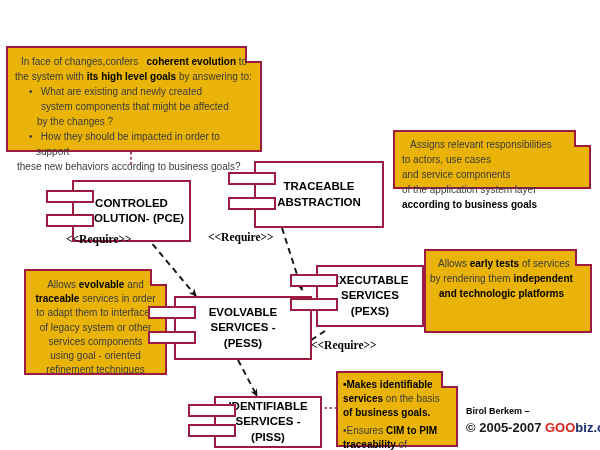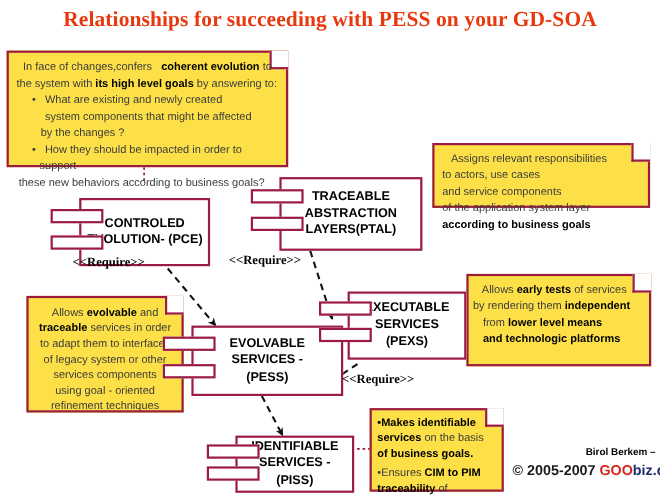--- a/index.html
+++ b/index.html
@@ -33,53 +33,52 @@
     font-size:11.5px;font-weight:bold;color:#000;line-height:1.32;
     white-space:nowrap;text-align:center;font-family:"Liberation Sans", sans-serif;
   }
   .comp .tab{
     position:absolute;left:0;width:48px;height:13px;
     border:2.2px solid #9B1B41;background:#ffffff;box-sizing:border-box;z-index:3;
   }
 
   
   .note{
-    position:absolute;background:#fde047;box-sizing:border-box;
+    position:absolute;background:#eab308;box-sizing:border-box;
     border:2.2px solid #9B1B41;
     font-size:10px;color:#3b3b3b;line-height:1.5;
   }
   .note .fold{
     position:absolute;right:-2px;top:-2px;width:15px;height:15px;
     background:#ffffff;border-left:2.2px solid #9B1B41;border-bottom:2.2px solid #9B1B41;
     transform:skewX(0deg);
   }
   .note .inner{position:relative;padding:6px 7px 5px 7px;}
   .note b{color:#000;font-weight:bold;}
   .note .li{display:block;text-indent:-7px;padding-left:7px;}
 
   
   .stereo{
     position:absolute;font-family:"Liberation Serif", serif;
     font-weight:bold;font-size:11.5px;color:#000;white-space:nowrap;
   }
 
   
-  .credit{position:absolute;text-align:right;white-space:nowrap;}
+  .credit{position:absolute;text-align:left;white-space:nowrap;}
   .credit .name{font-size:9px;font-weight:bold;color:#000;}
   .credit .cc{font-size:13px;font-weight:bold;margin-top:4px;}
   .credit .cc .dark{color:#1a1a1a;}
   .credit .cc .goo{color:#D7261E;}
   .credit .cc .biz{color:#1B2D6B;}
 </style>
 </head>
 <body>
 
 <div id="stage">
 
-  <div class="title">Relationships for succeeding with PESS on your GD-SOA</div>
 
   <svg id="wires" viewBox="0 0 600 450" xmlns="http://www.w3.org/2000/svg">
     <defs>
       <marker id="ah" markerWidth="9" markerHeight="9" refX="7" refY="4.2" orient="auto" markerUnits="userSpaceOnUse">
         <path d="M0,0.6 L8,4.2 L0,7.8 L2.4,4.2 Z" fill="#111"></path>
       </marker>
     </defs>
 
     <g stroke="#9B1B41" stroke-width="1.6" stroke-dasharray="2.4,2.6" fill="none">
       <path d="M131,152 L131,166"></path>
@@ -140,24 +139,20 @@
     <div class="inner" style="padding-top:5px;">
       <div style="padding-left:5px;">
         <span>Allows</span>
         <b>early tests</b>
         <span>of  services</span>
       </div>
       <div style="margin-left:-3px;">
         <span>by rendering them</span>
         <b>independent</b>
       </div>
-      <div style="padding-left:6px;">
-        <span>from</span>
-        <b>lower level means</b>
-      </div>
       <div style="padding-left:6px;"><b>and technologic platforms</b></div>
     </div>
   </div>
 
   <div class="note" style="left:24px;top:269px;width:143px;height:106px;">
     <div class="fold"></div>
     <div class="inner" style="padding-top:7px;text-align:center;line-height:1.42;">
       <div>
         <span>Allows</span>
         <b>evolvable</b>
@@ -207,21 +202,20 @@
       <div class="ln">EVOLUTION- (PCE)</div>
     </div>
   </div>
 
   <div class="comp" style="left:228px;top:161px;width:156px;height:67px;">
     <div class="tab" style="top:11px;"></div>
     <div class="tab" style="top:36px;"></div>
     <div class="body">
       <div class="ln">TRACEABLE</div>
       <div class="ln">ABSTRACTION</div>
-      <div class="ln">LAYERS(PTAL)</div>
     </div>
   </div>
 
   <div class="comp" style="left:290px;top:265px;width:134px;height:62px;">
     <div class="tab" style="top:9px;"></div>
     <div class="tab" style="top:33px;"></div>
     <div class="body">
       <div class="ln">EXECUTABLE</div>
       <div class="ln">SERVICES</div>
       <div class="ln">(PEXS)</div>

